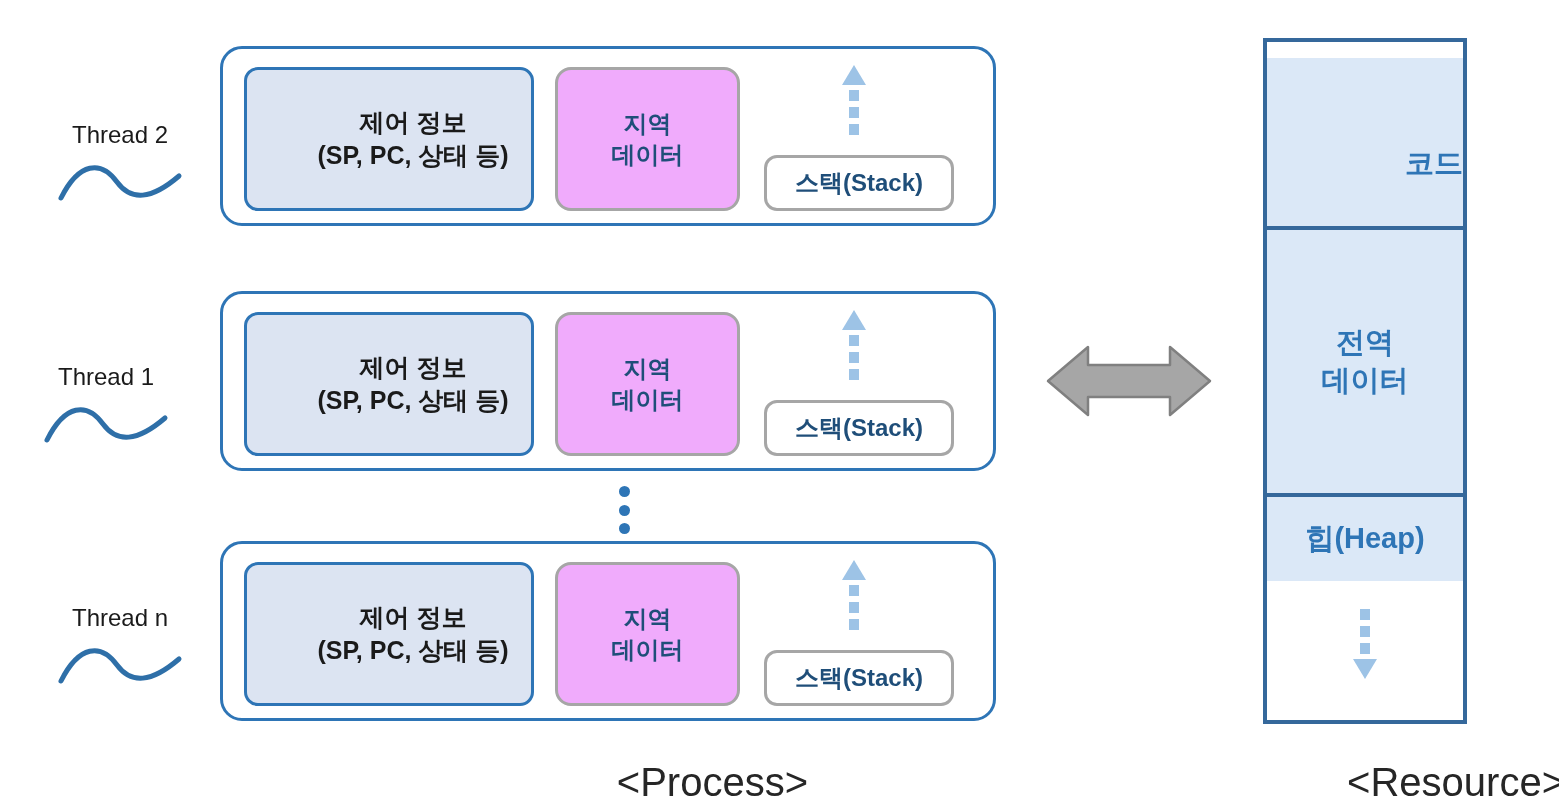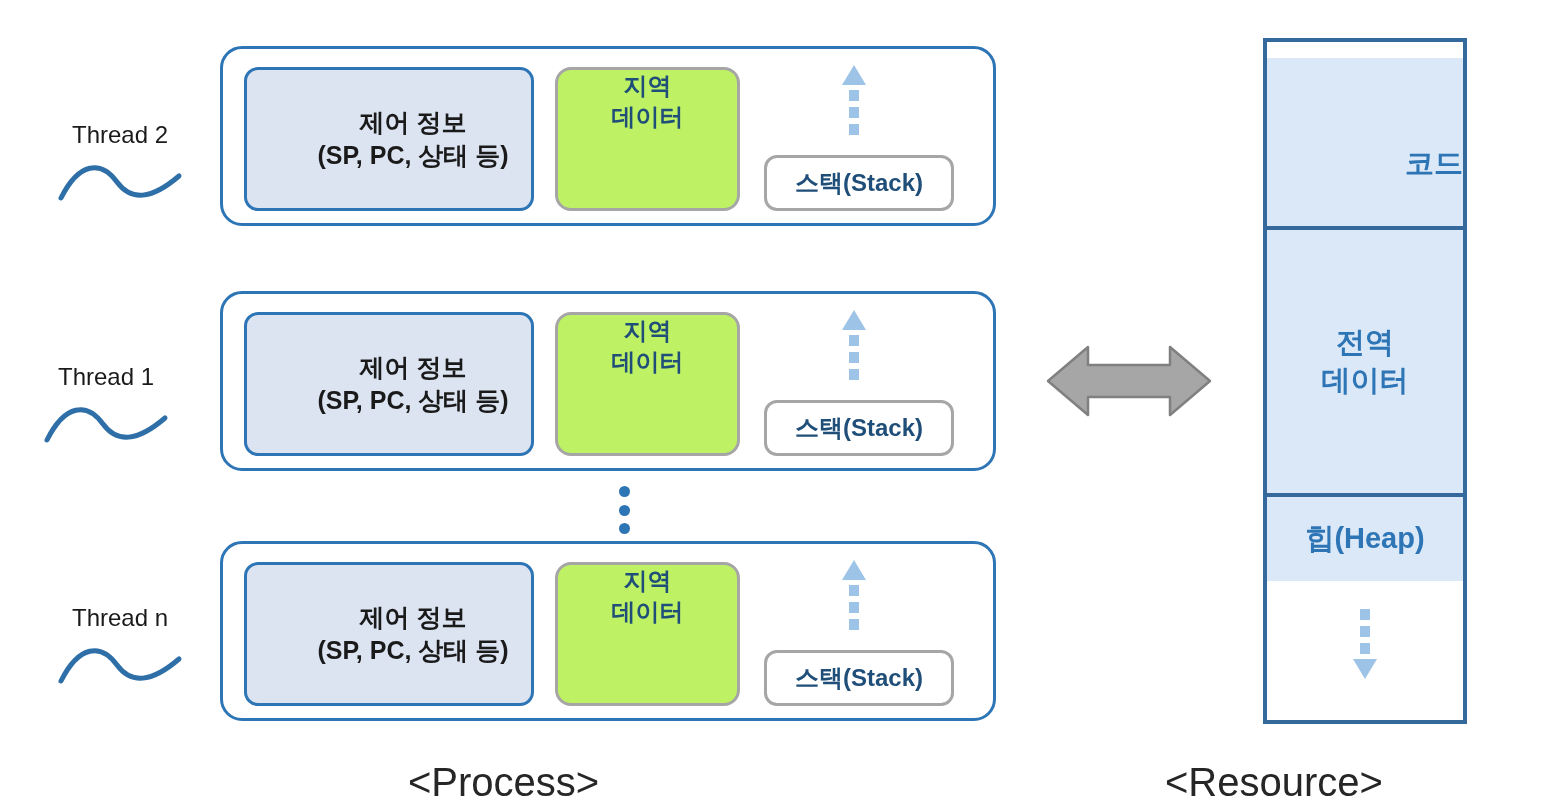--- a/index.html
+++ b/index.html
@@ -62,24 +62,25 @@
     text-align: center;
     padding-left: 48px;
   }
 
   
   .local-box {
     position: absolute;
     box-sizing: border-box;
     border: 3px solid #A6A6A6;
     border-radius: 16px;
-    background: #bef264;
+    background: #f0abfc;
     display: flex;
     flex-direction: column;
     align-items: center;
+    justify-content: center;
     color: #1F4E79;
     font-weight: bold;
     font-size: 24px;
     line-height: 1.3;
     text-align: center;
   }
 
   
   .stack-box {
     position: absolute;
@@ -154,21 +155,21 @@
     height: 4px;
     background: #35689B;
   }
 
   
   .caption {
     position: absolute;
     font-size: 40px;
     color: #262626;
     white-space: nowrap;
-    text-align: left;
+    text-align: right;
   }
 </style>
 </head>
 <body>
 
 <div id="canvas">
 
   <div class="thread-label" style="left:30px; top:122px;">
     <div class="tl-text">Thread 2</div>
     <div class="tl-wave">

